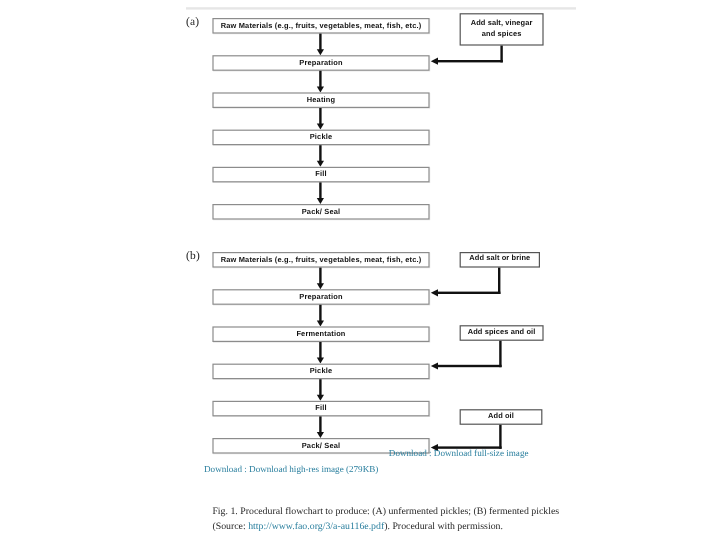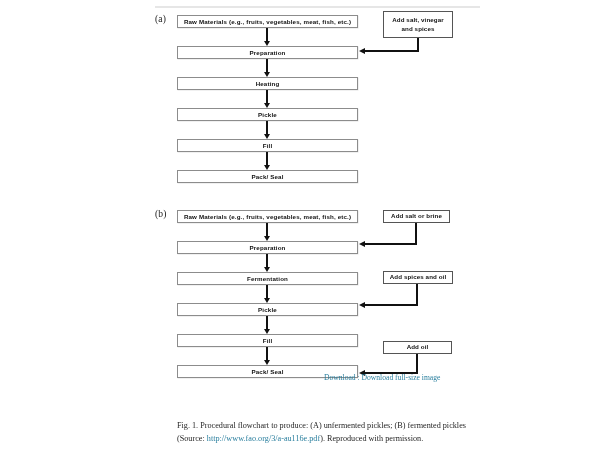--- a/index.html
+++ b/index.html
@@ -208,19 +208,20 @@
     <div class="sidebox" style="left:383px; top:271px; width:70px; height:13px;">Add spices and oil</div>
     <div class="elbow-v" style="left:416px; top:284px; height:22px;"></div>
     <div class="elbow-h" style="left:364px; top:304px; width:54px;"></div>
 
     <div class="sidebox" style="left:383px; top:341px; width:69px; height:13px;">Add oil</div>
     <div class="elbow-v" style="left:416px; top:354px; height:20px;"></div>
     <div class="elbow-h" style="left:364px; top:372px; width:54px;"></div>
 
   </div>
 
+  <div class="dl-link" style="left:170px; top:386px;">Download : Download high-res image (279KB)</div>
   <div class="dl-link" style="left:324px; top:373px;">Download : Download full-size image</div>
 
   <div class="caption">
-    <span>Fig. 1. Procedural flowchart to produce: (A) unfermented pickles; (B) fermented pickles (Source: </span><span class="link">http://www.fao.org/3/a-au116e.pdf</span><span>). Reproduced with permission.</span>
+    <span>Fig. 1. Procedural flowchart to produce: (A) unfermented pickles; (B) fermented pickles (Source: </span><span class="link">http://www.fao.org/3/a-au116e.pdf</span><span>). Procedural with permission.</span>
   </div>
 
 </div>
 
 </body></html>

